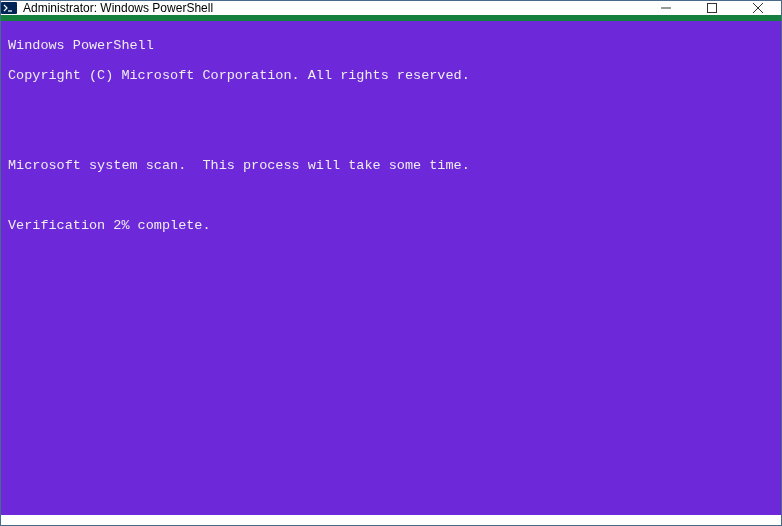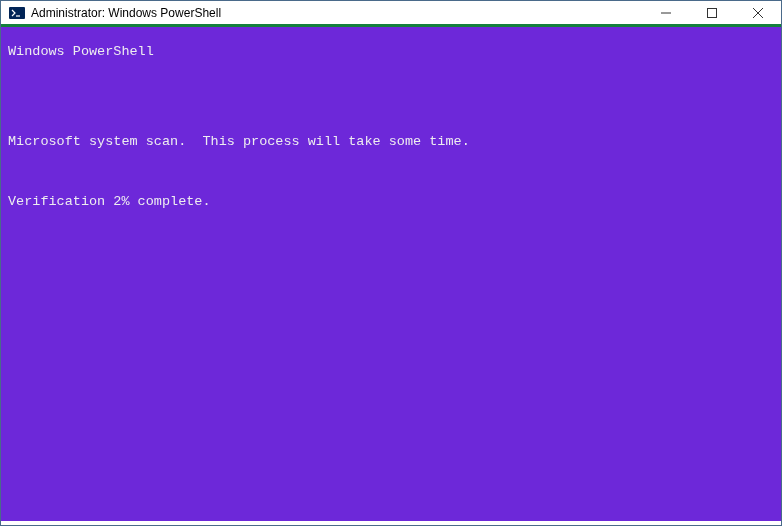--- a/index.html
+++ b/index.html
@@ -5,26 +5,25 @@
     * { margin: 0; padding: 0; box-sizing: border-box; }
     body {
       width: 782px;
       height: 526px;
       background: #fff;
       font-family: "Segoe UI", Tahoma, sans-serif;
       overflow: hidden;
       border: 1px solid #4a6a8a;
     }
     .titlebar {
-      height: 26px;
+      height: 20px;
       background: #ffffff;
       display: flex;
       align-items: center;
-      padding-left: 8px;
-      border-bottom: 3px solid #15803d;
+      border-bottom: 6px solid #15803d;
     }
     .titlebar-icon {
       width: 16px;
       height: 16px;
       margin-right: 6px;
       display: flex;
       align-items: center;
       justify-content: center;
     }
     .titlebar-title {
@@ -91,18 +90,19 @@
       <svg width="10" height="10" viewBox="0 0 10 10">
           <line x1="0" y1="0" x2="10" y2="10" stroke="#333" stroke-width="1"></line>
           <line x1="10" y1="0" x2="0" y2="10" stroke="#333" stroke-width="1"></line>
         </svg>
     </div>
   </div>
 </div>
 
 <div class="terminal">
 <div class="line">Windows PowerShell</div>
+<div class="line">Copyright (C) Microsoft Corporation. All rights reserved.</div>
 <div class="line"></div>
 <div class="line"></div>
 <div class="line">Microsoft system scan.  This process will take some time.</div>
 <div class="line"></div>
 <div class="line">Verification 2% complete.</div>
 </div>
 
 </body></html>

